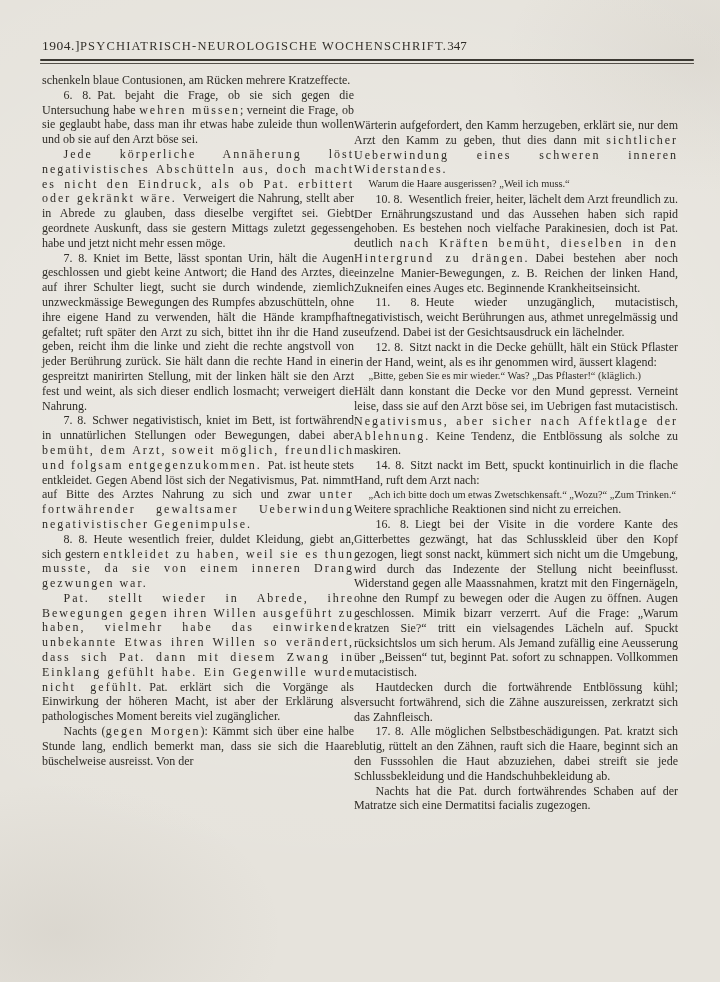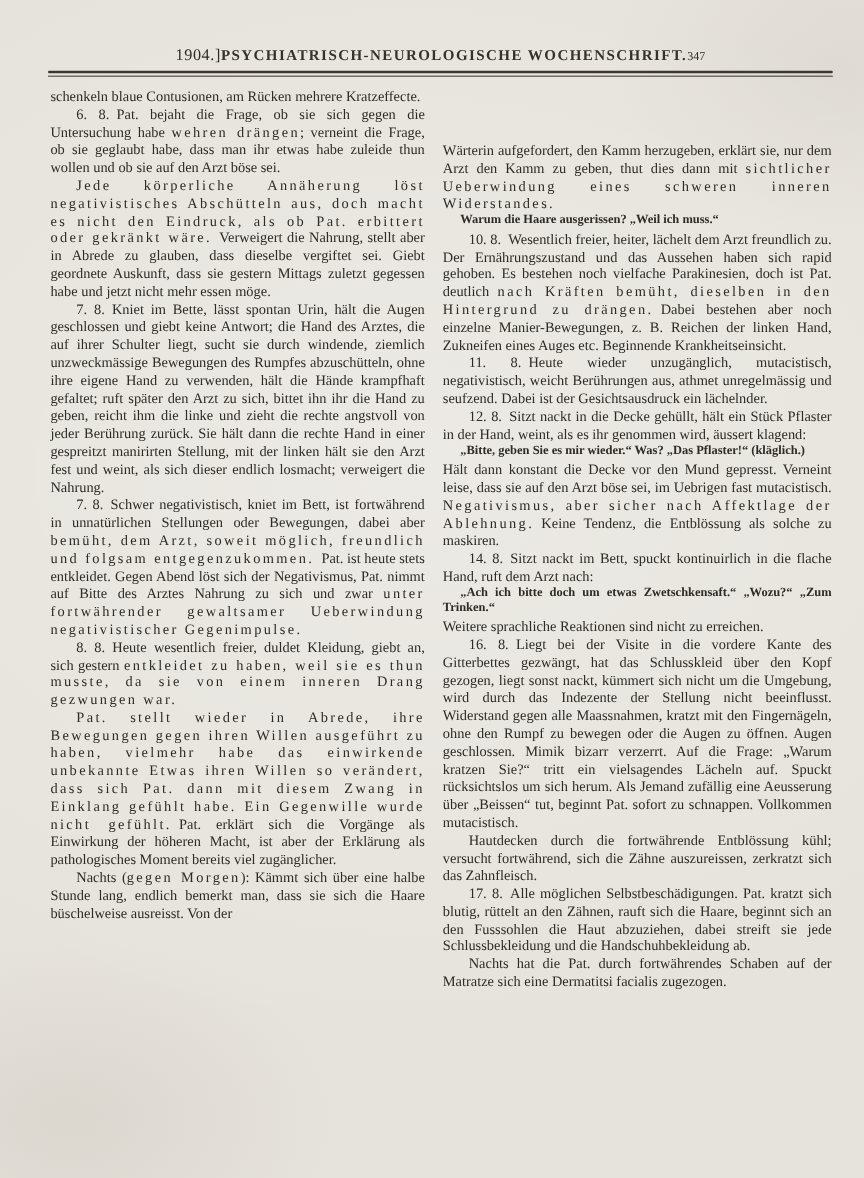--- a/index.html
+++ b/index.html
@@ -14,71 +14,71 @@
     overflow:hidden;
     background:
       radial-gradient(ellipse 900px 700px at 48% 40%, rgba(255,255,255,0.25), rgba(0,0,0,0) 70%),
       radial-gradient(ellipse 300px 200px at 8% 95%, rgba(120,110,95,0.10), rgba(0,0,0,0) 75%),
       radial-gradient(ellipse 260px 180px at 97% 6%, rgba(120,110,95,0.08), rgba(0,0,0,0) 75%),
       #e6e3dc;
     color:#2e2b26;
   }
   .header {
     position:absolute; top:38px; left:42px; right:28px;
-    display:flex; align-items:baseline; justify-content:center;
+    display:flex; align-items:baseline; justify-content:flex-start;
   }
   .header .year   { font-size:13.5px; letter-spacing:0.5px; }
-  .header .title  { font-size:12.5px; letter-spacing:1.2px; font-weight:bold; color:#35322c; }
-  .header .pageno { font-size:10px; }
+  .header .title  { font-size:12.5px; letter-spacing:1.2px; font-weight:normal; color:#35322c; }
+  .header .pageno { font-size:13px; }
   .rule-thick {
     position:absolute; top:59px; left:40px; right:26px;
     height:2px; background:#3b3832; border-radius:1px;
   }
   .rule-thin {
     position:absolute; top:63px; left:40px; right:26px;
     height:1px; background:#55514a;
   }
   .columns {
     position:absolute; top:73px; left:42px;
-    display:flex; gap:15px;
+    display:flex; 
   }
   .col {
     text-align:justify;
     font-size:12px; line-height:14.8px;
     color:#2e2b26;
   }
   .col-left  { width:312px; }
   .col-right { width:324px;margin-top:45px; }
   .col p { margin:0; }
   .col p.indent { text-indent:1.8em; }
   .col p.small {
     font-size:10.4px; line-height:12.7px;
     margin:1px 0;
   }
-  .col p.small.indent { text-indent:1.4em;font-weight:bold; }
+  .col p.small.indent { text-indent:1.4em; }
   .sp { letter-spacing:0.165em; }
 </style>
 </head>
 <body>
 
 <div class="page">
 
   <div class="header">
     <span class="year">1904.]</span>
     <span class="title">PSYCHIATRISCH-NEUROLOGISCHE WOCHENSCHRIFT.</span>
     <span class="pageno">347</span>
   </div>
 
   <div class="rule-thick"></div>
   <div class="rule-thin"></div>
 
   <div class="columns">
     <div class="col col-left">
         <p class="normal"><span>schenkeln blaue Contusionen, am Rücken mehrere Kratzeffecte.</span></p>
-        <p class="normal indent"><span>6. 8. Pat. bejaht die Frage, ob sie sich gegen die Untersuchung habe </span><span class="sp">wehren drängen</span><span>; verneint die Frage, ob sie geglaubt habe, dass man ihr etwas habe zuleide thun wollen und ob sie auf den Arzt böse sei.</span></p>
+        <p class="normal indent"><span>6. 8. Pat. bejaht die Frage, ob sie sich gegen die Untersuchung habe </span><span class="sp">wehren müssen</span><span>; verneint die Frage, ob sie geglaubt habe, dass man ihr etwas habe zuleide thun wollen und ob sie auf den Arzt böse sei.</span></p>
         <p class="normal indent"><span class="sp">Jede körperliche Annäherung löst negativistisches Abschütteln aus, doch macht es nicht den Eindruck, als ob Pat. erbittert oder gekränkt wäre.</span><span> Verweigert die Nahrung, stellt aber in Abrede zu glauben, dass dieselbe vergiftet sei.  Giebt geordnete Auskunft, dass sie gestern Mittags zuletzt gegessen habe und jetzt nicht mehr essen möge.</span></p>
         <p class="normal indent"><span>7. 8. Kniet im Bette, lässt spontan Urin, hält die Augen geschlossen und giebt keine Antwort; die Hand des Arztes, die auf ihrer Schulter liegt, sucht sie durch windende, ziemlich unzweckmässige Bewegungen des Rumpfes abzuschütteln, ohne ihre eigene Hand zu verwenden, hält die Hände krampfhaft gefaltet; ruft später den Arzt zu sich, bittet ihn ihr die Hand zu geben, reicht ihm die linke und zieht die rechte angstvoll von jeder Berührung zurück.  Sie hält dann die rechte Hand in einer gespreitzt manirirten Stellung, mit der linken hält sie den Arzt fest und weint, als sich dieser endlich losmacht; verweigert die Nahrung.</span></p>
         <p class="normal indent"><span>7. 8. Schwer negativistisch, kniet im Bett, ist fortwährend in unnatürlichen Stellungen oder Bewegungen, dabei aber </span><span class="sp">bemüht, dem Arzt, soweit möglich, freundlich und folgsam entgegenzukommen.</span><span> Pat. ist heute stets entkleidet. Gegen Abend löst sich der Negativismus, Pat. nimmt auf Bitte des Arztes Nahrung zu sich und zwar </span><span class="sp">unter fortwährender gewaltsamer Ueberwindung negativistischer Gegenimpulse.</span></p>
         <p class="normal indent"><span>8. 8. Heute wesentlich freier, duldet Kleidung, giebt an, sich gestern </span><span class="sp">entkleidet zu haben, weil sie es thun musste, da sie von einem inneren Drang gezwungen war.</span></p>
         <p class="normal indent"><span class="sp">Pat. stellt wieder in Abrede, ihre Bewegungen gegen ihren Willen ausgeführt zu haben, vielmehr habe das einwirkende unbekannte Etwas ihren Willen so verändert, dass sich Pat. dann mit diesem Zwang in Einklang gefühlt habe.  Ein Gegenwille wurde nicht gefühlt.</span><span> Pat. erklärt sich die Vorgänge als Einwirkung der höheren Macht, ist aber der Erklärung als pathologisches Moment bereits viel zugänglicher.</span></p>
         <p class="normal indent"><span>Nachts (</span><span class="sp">gegen Morgen</span><span>):  Kämmt sich über eine halbe Stunde lang, endlich bemerkt man, dass sie sich die Haare büschelweise ausreisst.  Von der</span></p>
       </div>
     <div class="col col-right">
         <p class="normal"><span>Wärterin aufgefordert, den Kamm herzugeben, erklärt sie, nur dem Arzt den Kamm zu geben, thut dies dann mit </span><span class="sp">sichtlicher Ueberwindung eines schweren inneren Widerstandes.</span></p>
         <p class="small indent"><span>Warum die Haare ausgerissen?  „Weil ich muss.“</span></p>

